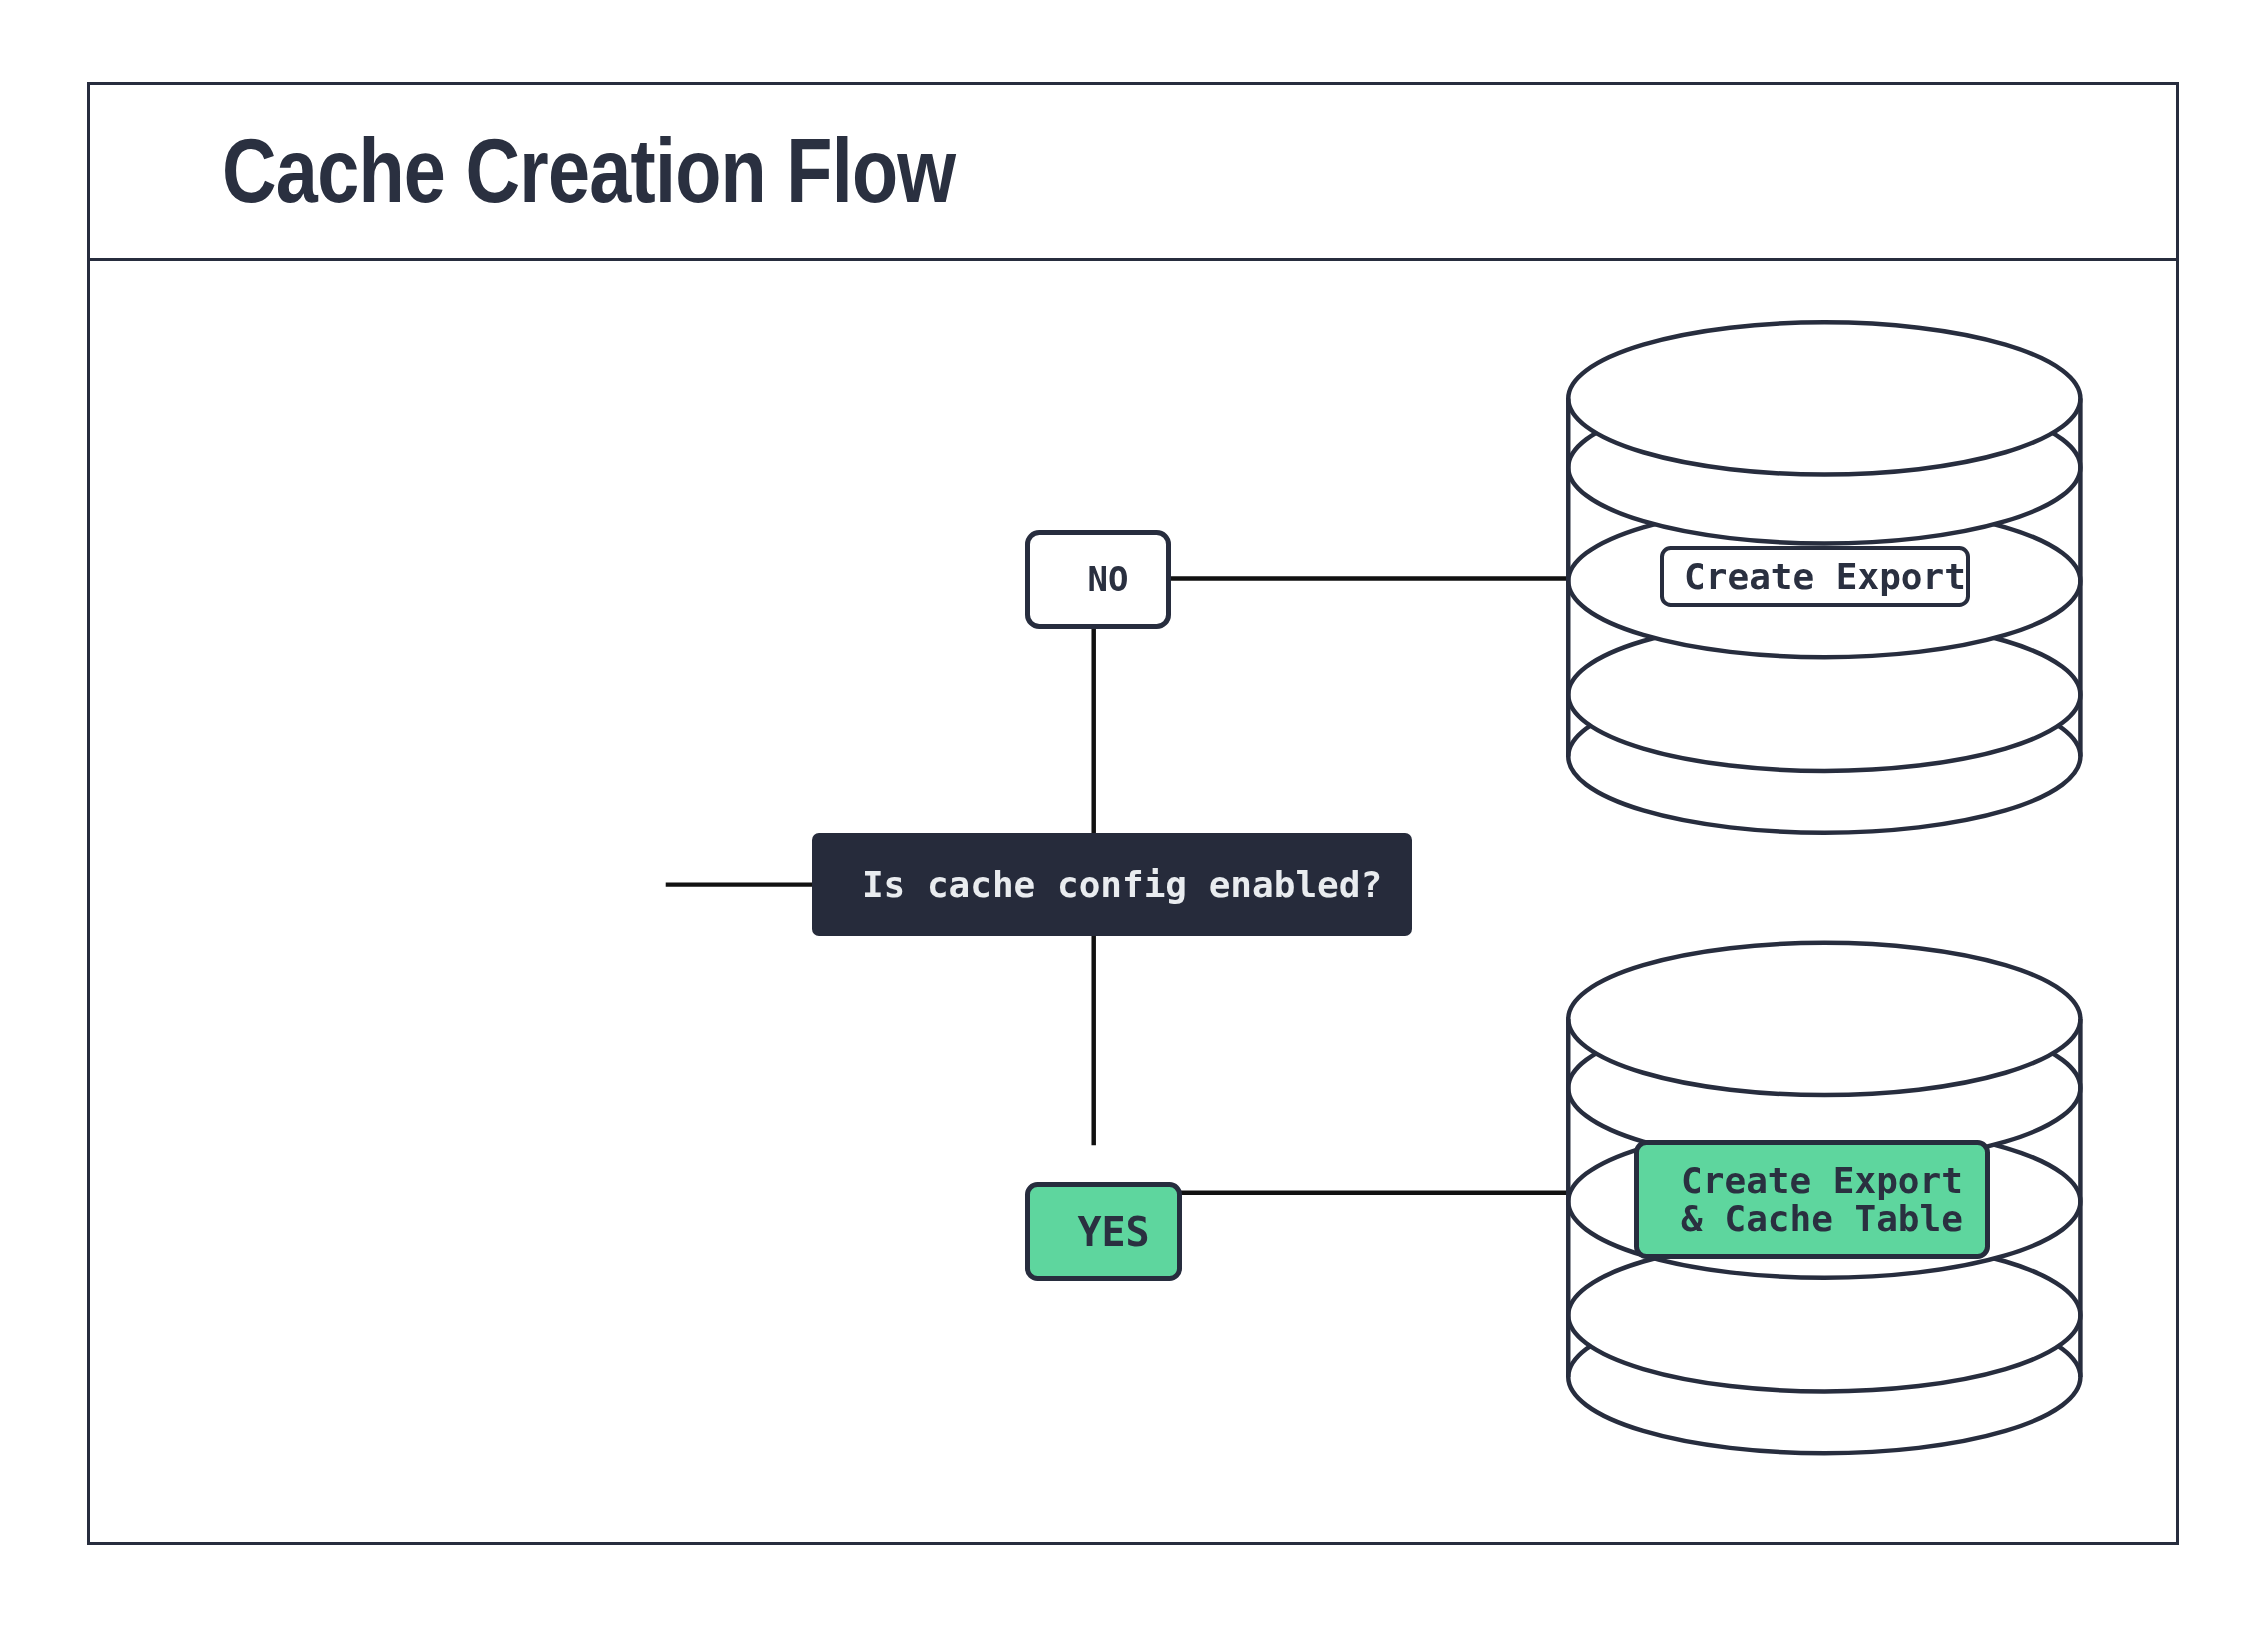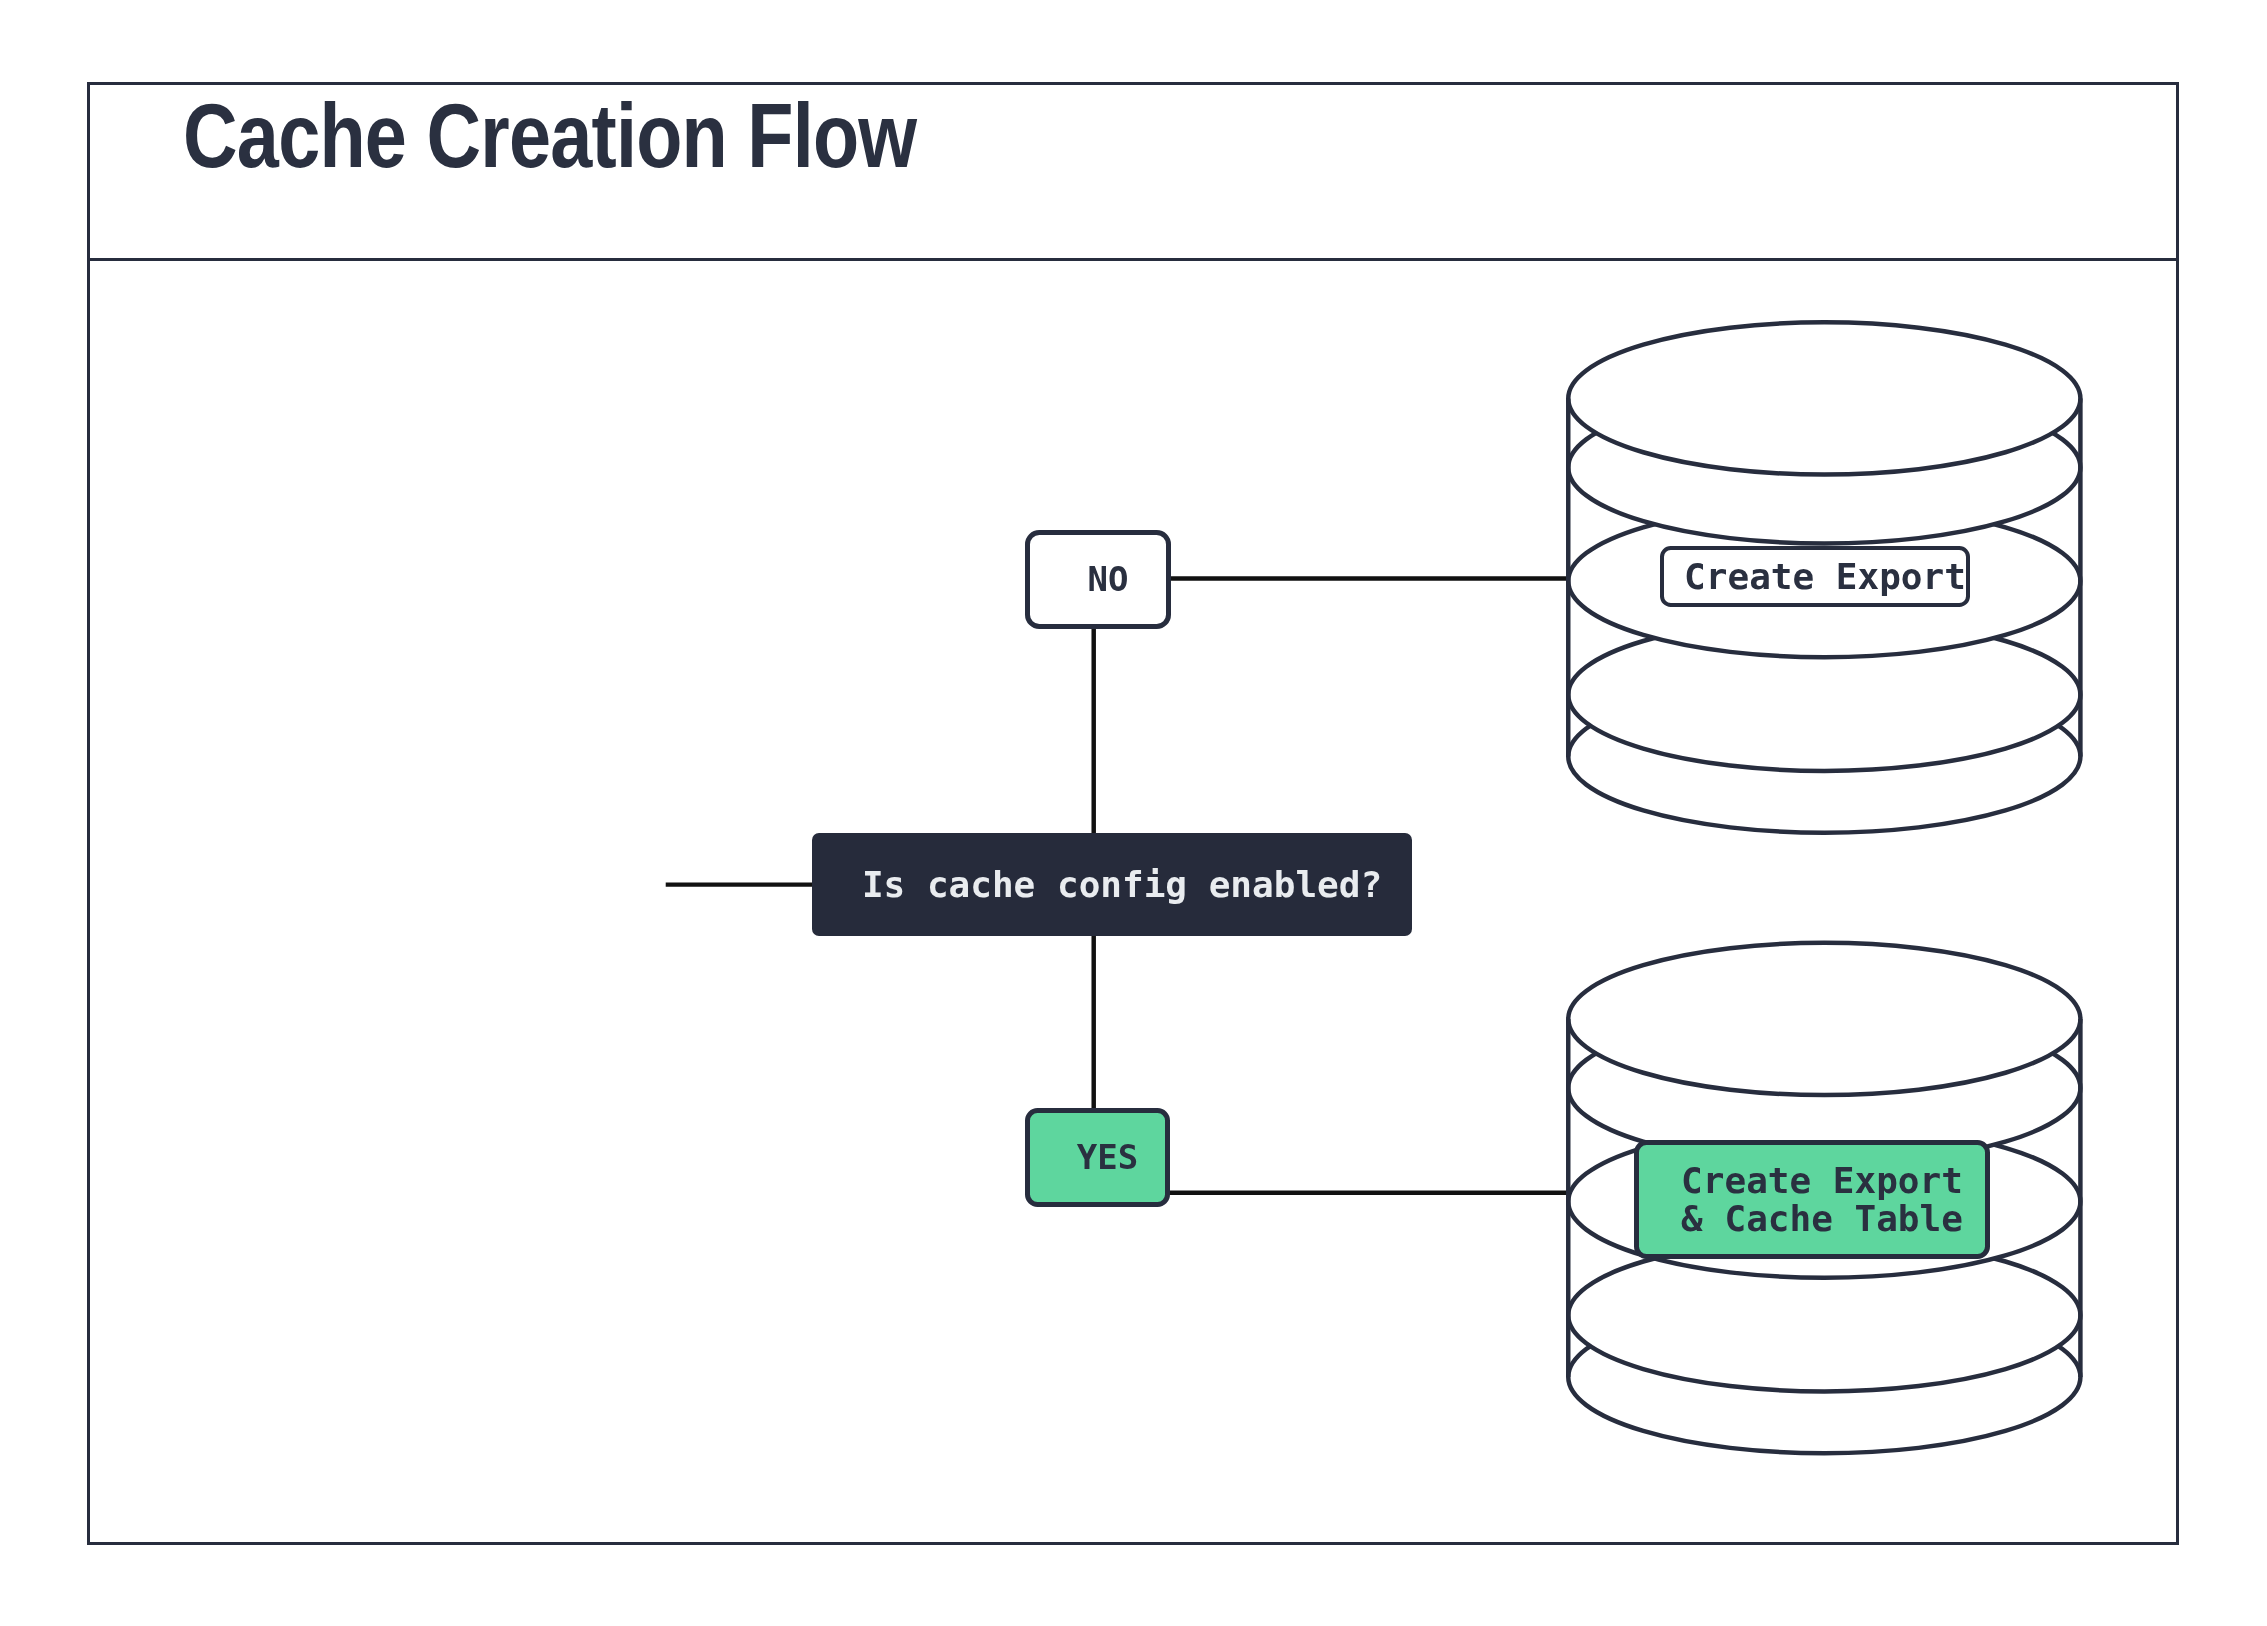--- a/index.html
+++ b/index.html
@@ -31,20 +31,22 @@
   }
   .titlebar {
     position: absolute;
     left: 0;
     top: 0;
     width: 100%;
     height: 176px;
     border-bottom: 3.6px solid #272d3e;
     box-sizing: border-box;
     display: flex;
+    align-items: center;
+    padding-left: 39px;
   }
   .title {
     margin: 0 0 0 93px;
     font-size: 90px;
     font-weight: 700;
     color: #2a3040;
     letter-spacing: -0.9px;
     transform: scaleX(0.84);
     transform-origin: left center;
     white-space: nowrap;
@@ -103,25 +105,25 @@
     border-radius: 7px;
   }
   .node-no {
     left: 1025px; top: 530px; width: 146px; height: 99px;
     background: #ffffff;
     border: 5.4px solid #272d3e;
     border-radius: 14.3px;
     font-size: 34px;
   }
   .node-yes {
-    left: 1025px; top: 1108px; width: 145px; height: 99px;
+    left: 1025px; top: 1182px; width: 157px; height: 99px;
     background: #5ed69e;
     border: 5.4px solid #272d3e;
     border-radius: 12.5px;
-    font-size: 34px;
+    font-size: 40px;
   }
   .node-export {
     left: 1660px; top: 546px; width: 310px; height: 61px;
     background: #ffffff;
     border: 4.5px solid #272d3e;
     border-radius: 10.7px;
     z-index: 4;
   }
   .node-cache {
     left: 1634px; top: 1140px; width: 356px; height: 119px;

